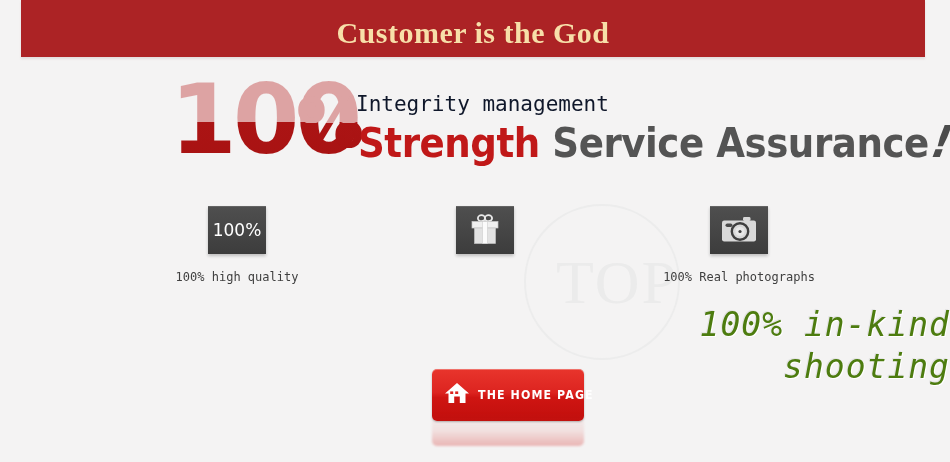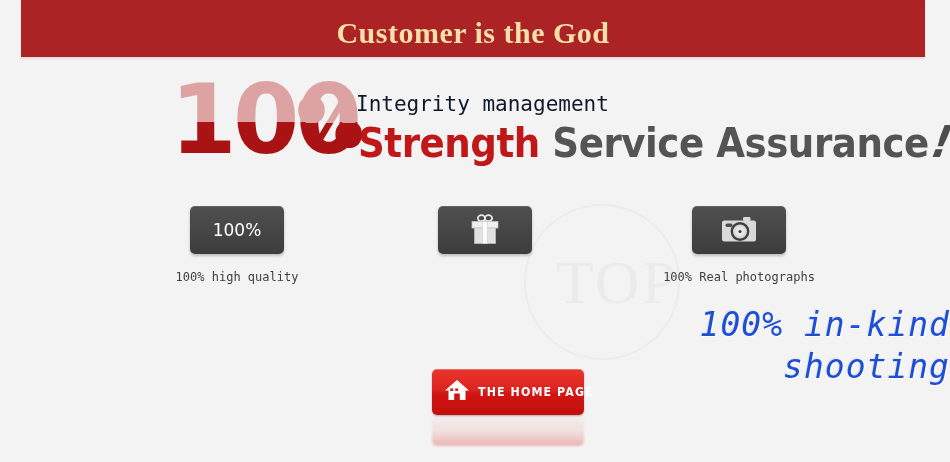--- a/index.html
+++ b/index.html
@@ -140,21 +140,21 @@
     position: absolute;
     left: 660px;
     top: 304px;
     width: 290px;
     text-align: right;
     font-family: "DejaVu Sans Mono", monospace;
     font-style: italic;
     font-size: 33px;
     line-height: 42px;
     letter-spacing: 1px;
-    color: #1d4ed8;
+    color: #4d7c0f;
     text-shadow: -1px -1px 0 #e4e4e4, 1px 1px 0 #ffffff;
     pointer-events: none;
   }
 
   
   .features {
     position: absolute;
     left: 0;
     top: 206px;
     width: 950px;
@@ -166,25 +166,24 @@
     text-align: center;
   }
   .feature-1 { left: 142px; width: 190px; }
   .feature-2 { left: 390px; width: 190px; }
   .feature-3 { left: 628px; width: 222px; }
 
   .tile {
     width: 58px;
     height: 48px;
     margin: 0 auto;
-    border-radius: 5px;
+    border-radius: 0;
     background: linear-gradient(180deg, #4f4f4f 0%, #464646 50%, #3c3c3c 100%);
     box-shadow: 0 2px 3px rgba(0,0,0,0.22), inset 0 1px 0 rgba(255,255,255,0.12);
     position: relative;
-    padding-left: 36px;
   }
   .tile-pct {
     color: #ffffff;
     font-family: "DejaVu Sans", sans-serif;
     font-size: 17px;
     line-height: 48px;
     letter-spacing: 0px;
   }
   .tile svg { display: block; margin: 0 auto; }
   .tile-inner {
@@ -202,21 +201,21 @@
     color: #404040;
     white-space: nowrap;
   }
 
   
   .home-btn {
     position: absolute;
     left: 432px;
     top: 369px;
     width: 152px;
-    height: 46px;
+    height: 52px;
     border-radius: 5px;
     background: linear-gradient(180deg, #e8352c 0%, #dd2420 45%, #cf1512 55%, #c10f0d 100%);
     box-shadow: 0 1px 2px rgba(0,0,0,0.28), inset 0 1px 0 rgba(255,255,255,0.30);
     display: flex;
     align-items: center;
     cursor: pointer;
   }
   .home-icon {
     margin-left: 12px;
     margin-right: 8px;

